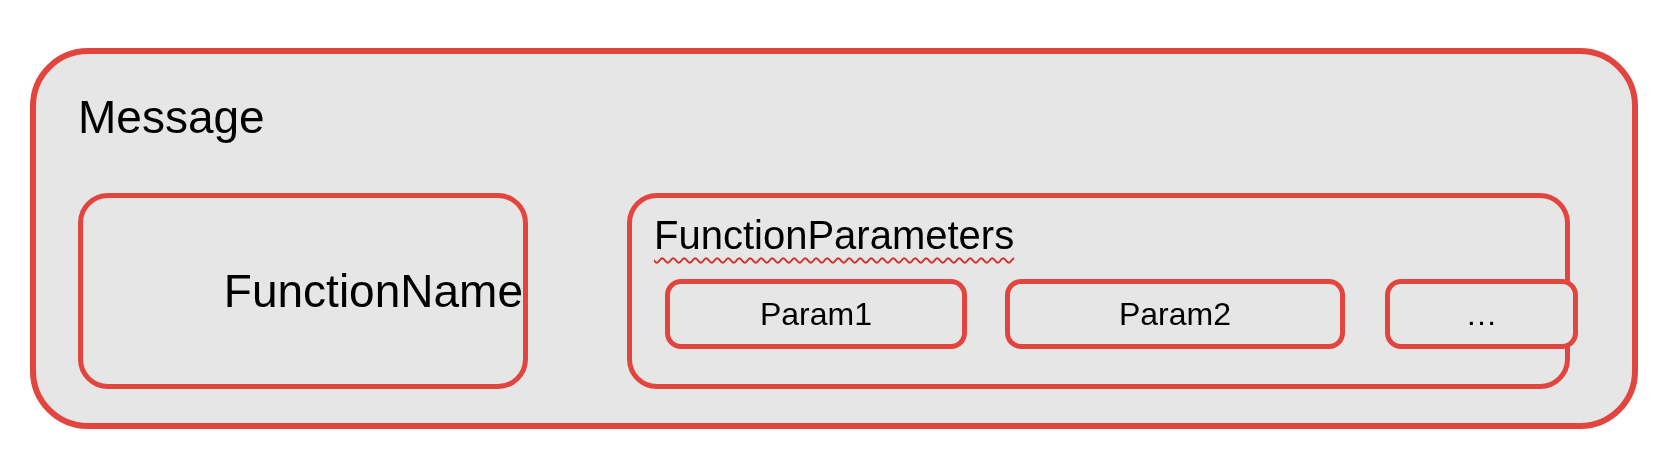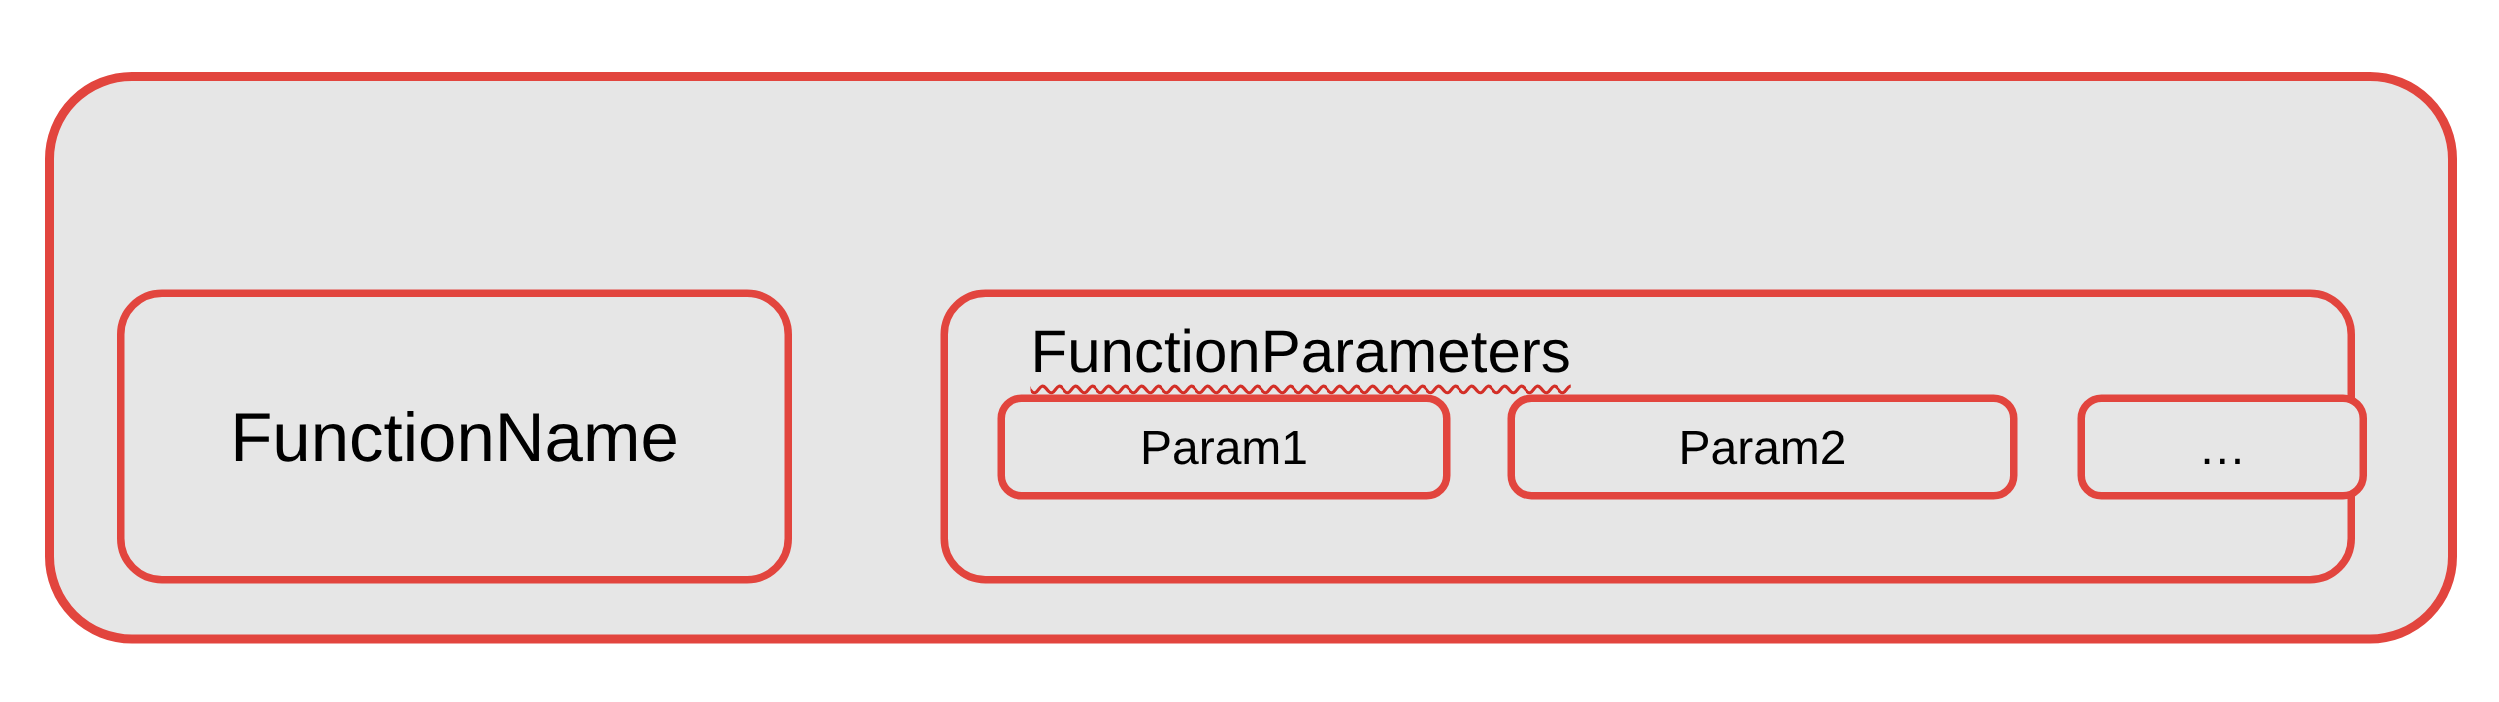--- a/index.html
+++ b/index.html
@@ -41,51 +41,50 @@
   
   .fn-box {
     position: absolute;
     left: 42px; top: 139px;
     width: 450px; height: 196px;
     background: var(--box_fill);
     border: 5px solid var(--accent_red);
     border-radius: 30px;
     display: flex;
     align-items: center;
-    justify-content: center;
+    justify-content: flex-end;
   }
   .fn-label {
     font-size: 46px;
     white-space: nowrap;
   }
   
   .fp-box {
     position: absolute;
     left: 591px; top: 139px;
     width: 943px; height: 196px;
     background: var(--box_fill);
     border: 5px solid var(--accent_red);
     border-radius: 30px;
-    padding-left: 33px;
   }
   .fp-label {
     display: inline-block;
     margin: 14px 0 0 22px;
     font-size: 40px;
     line-height: 1.15;
     white-space: nowrap;
     text-decoration-line: underline;
     text-decoration-style: wavy;
     text-decoration-color: var(--squiggle_red);
     text-decoration-thickness: 2px;
     text-underline-offset: 8px;
   }
   .params-row {
     position: absolute;
-    left: 33px; top: 65px;
+    left: 33px; top: 81px;
     display: flex;
     align-items: flex-start;
   }
   .param-box {
     height: 70px;
     background: var(--box_fill);
     border: 5px solid var(--accent_red);
     border-radius: 16px;
     display: flex;
     align-items: center;
@@ -95,20 +94,21 @@
   .param-box.p1 { width: 302px; margin-right: 38px; }
   .param-box.p2 { width: 340px; margin-right: 40px; }
   .param-box.p3 { width: 193px; }
   .param-label { white-space: nowrap; }
 </style>
 </head>
 <body>
 
 <div class="canvas">
   <div class="message-box">
+    <div class="message-label">Message</div>
 
     <div class="fn-box">
       <span class="fn-label">FunctionName</span>
     </div>
 
     <div class="fp-box">
       <span class="fp-label">FunctionParameters</span>
 
       <div class="params-row">
         <div class="param-box p1">

